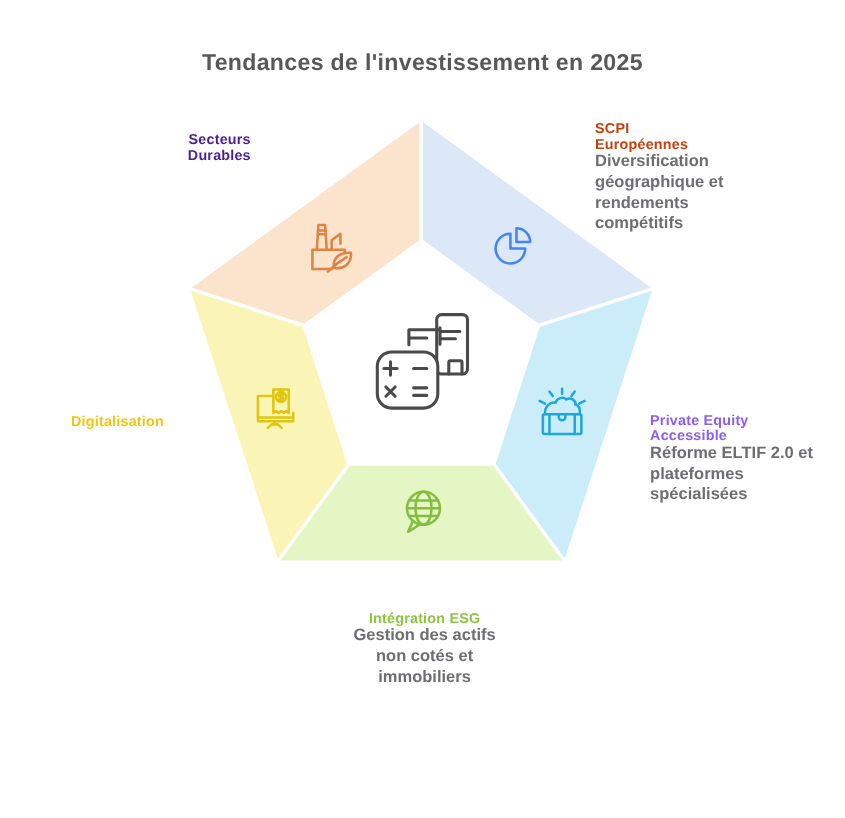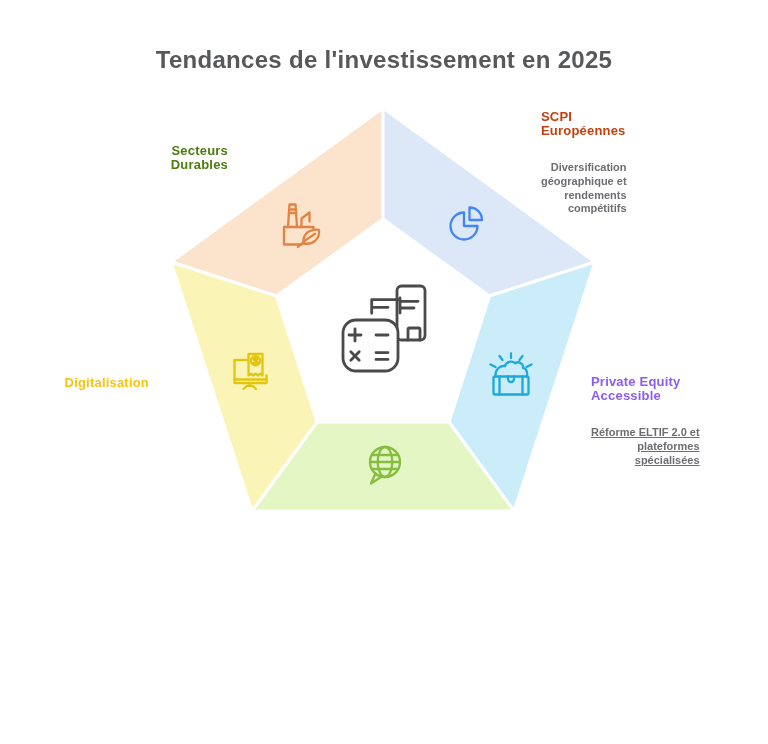--- a/index.html
+++ b/index.html
@@ -1,23 +1,23 @@
 <!DOCTYPE html>
 <html><head>
 <meta charset="utf-8">
 <style>
   html,body{margin:0;padding:0;background:#ffffff;}
   .canvas{position:relative;width:768px;height:744px;background:#ffffff;overflow:hidden;
           font-family:"Liberation Sans",sans-serif;}
   .diagram{position:absolute;top:0;left:0;}
   .title{position:absolute;top:46px;left:0;width:100%;margin:0;text-align:center;
-         font-size:24px;font-weight:700;letter-spacing:0.3px;}
+         font-size:21px;font-weight:700;letter-spacing:0.3px;}
   .label{position:absolute;}
   .label h2{margin:0;font-size:13px;font-weight:700;line-height:1.07;white-space:pre-line;letter-spacing:0.2px;}
-  .label p{margin:23px 0 0;font-size:11px;font-weight:700;line-height:1.26;white-space:pre-line;text-align:right;}
+  .label p{margin:0 0 0;font-size:15px;font-weight:700;line-height:1.26;white-space:pre-line;}
   .label-tl{top:120px;right:540px;text-align:right;}
   .label-tr{top:110px;left:541px;text-align:left;}
   .label-r{top:375px;left:591px;text-align:left;}
   .label-b{top:555px;left:306px;width:160px;text-align:center;}
   .label-l{top:376px;right:619px;text-align:right;}
 </style>
 </head>
 <body>
 
 <div class="canvas">
@@ -79,39 +79,45 @@
       <path d="M64,18 V33 M64,21.3 H82 M64,28 H78"></path>
       <rect x="7" y="40" width="55" height="51" rx="13" fill="#FFFFFF"></rect>
       <path d="M13,55 H25 M19,49 V61"></path>
       <path d="M40,55 H52"></path>
       <path d="M14.8,71.8 L23.2,80.2 M23.2,71.8 L14.8,80.2"></path>
       <path d="M40,72.6 H52 M40,79.4 H52"></path>
     </g>
   </svg>
 
   <div class="label label-tl">
-    <h2 style="color: #4d7c0f; margin-top: 24px;">Secteurs
+    <h2 style="color: #4c1d95;">Secteurs
 Durables</h2>
   </div>
 
   <div class="label label-tr">
     <h2 style="color: #c2410c;">SCPI
 Européennes</h2>
     <p style="color: rgb(109, 110, 113);">Diversification
 géographique et
 rendements
 compétitifs</p>
   </div>
 
   <div class="label label-r">
     <h2 style="color: #8b5cf6;">Private Equity
 Accessible</h2>
-    <p style="color: rgb(109, 110, 113); text-decoration: underline;">Réforme ELTIF 2.0 et
+    <p style="color: rgb(109, 110, 113);">Réforme ELTIF 2.0 et
 plateformes
 spécialisées</p>
   </div>
 
+  <div class="label label-b">
+    <h2 style="color: rgb(140, 198, 63);">Intégration ESG</h2>
+    <p style="color: rgb(109, 110, 113);">Gestion des actifs
+non cotés et
+immobiliers</p>
+  </div>
 
   <div class="label label-l">
     <h2 style="color: rgb(242, 197, 17);">Digitalisation</h2>
   </div>
 
 </div>
 
 </body></html>

